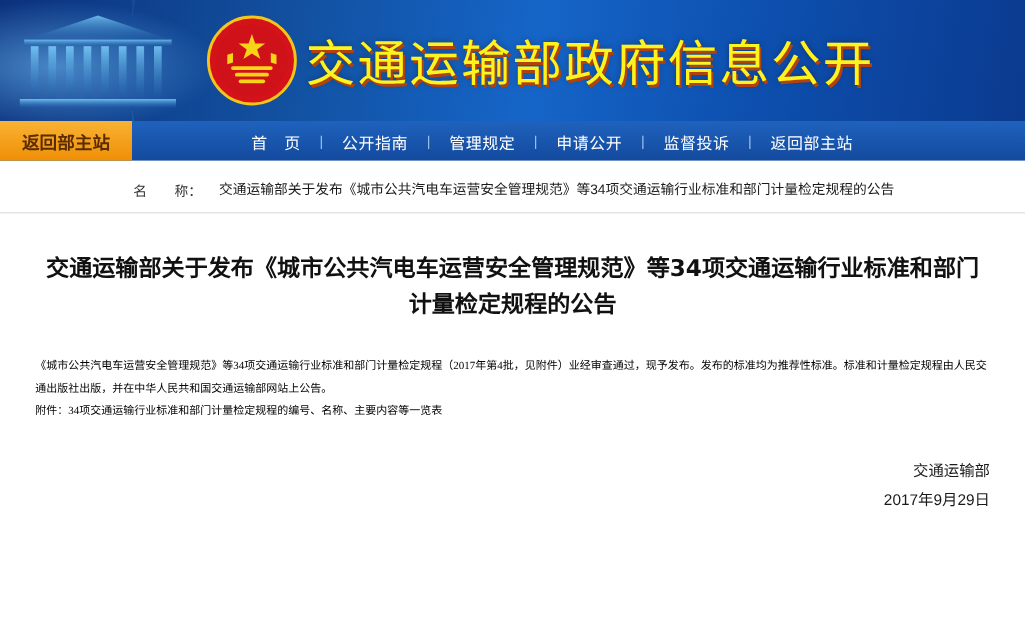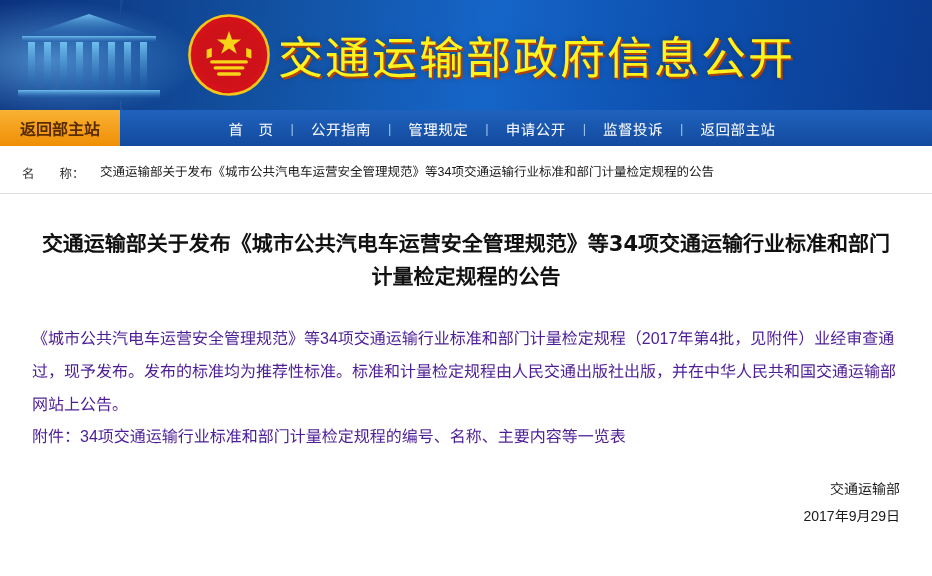--- a/index.html
+++ b/index.html
@@ -123,20 +123,21 @@
   .meta-row {
     display: flex;
     align-items: flex-start;
     padding: 5px 0;
     font-size: 12.5px;
     color: #222;
   }
   .meta-cell {
     display: flex;
     align-items: flex-start;
+    justify-content: center;
   }
   .meta-cell.left { width: 470px; padding-left: 22px; box-sizing: border-box; }
   .meta-cell.right { width: 462px; padding-left: 0; box-sizing: border-box; }
   .meta-label {
     color: #333;
     white-space: nowrap;
     flex: none;
   }
   .meta-label.w1 { width: 78px; }
   .meta-label.w2 { width: 96px; text-align: left; }
@@ -156,31 +157,32 @@
     font-family: "DejaVu Sans", "Liberation Sans", sans-serif;
     font-size: 21px;
     font-weight: bold;
     line-height: 1.55;
     text-align: center;
     color: #111;
     padding: 0 10px;
   }
   .doc-body {
     margin-top: 30px;
-    font-size: 16px;
+    font-size: 10px;
     line-height: 2.05;
-    color: #4c1d95;
+    color: #000000;
     padding: 0 6px;
+    font-family: Liberation Serif, serif;
   }
   .doc-body p {
     margin: 0;
     text-indent: 0;
   }
   .doc-sign {
-    margin-top: 22px;
+    margin-top: 30px;
     text-align: right;
     font-size: 14px;
     line-height: 1.9;
     color: #1a1a1a;
     padding-right: 6px;
   }
 </style>
 </head>
 <body>
 

